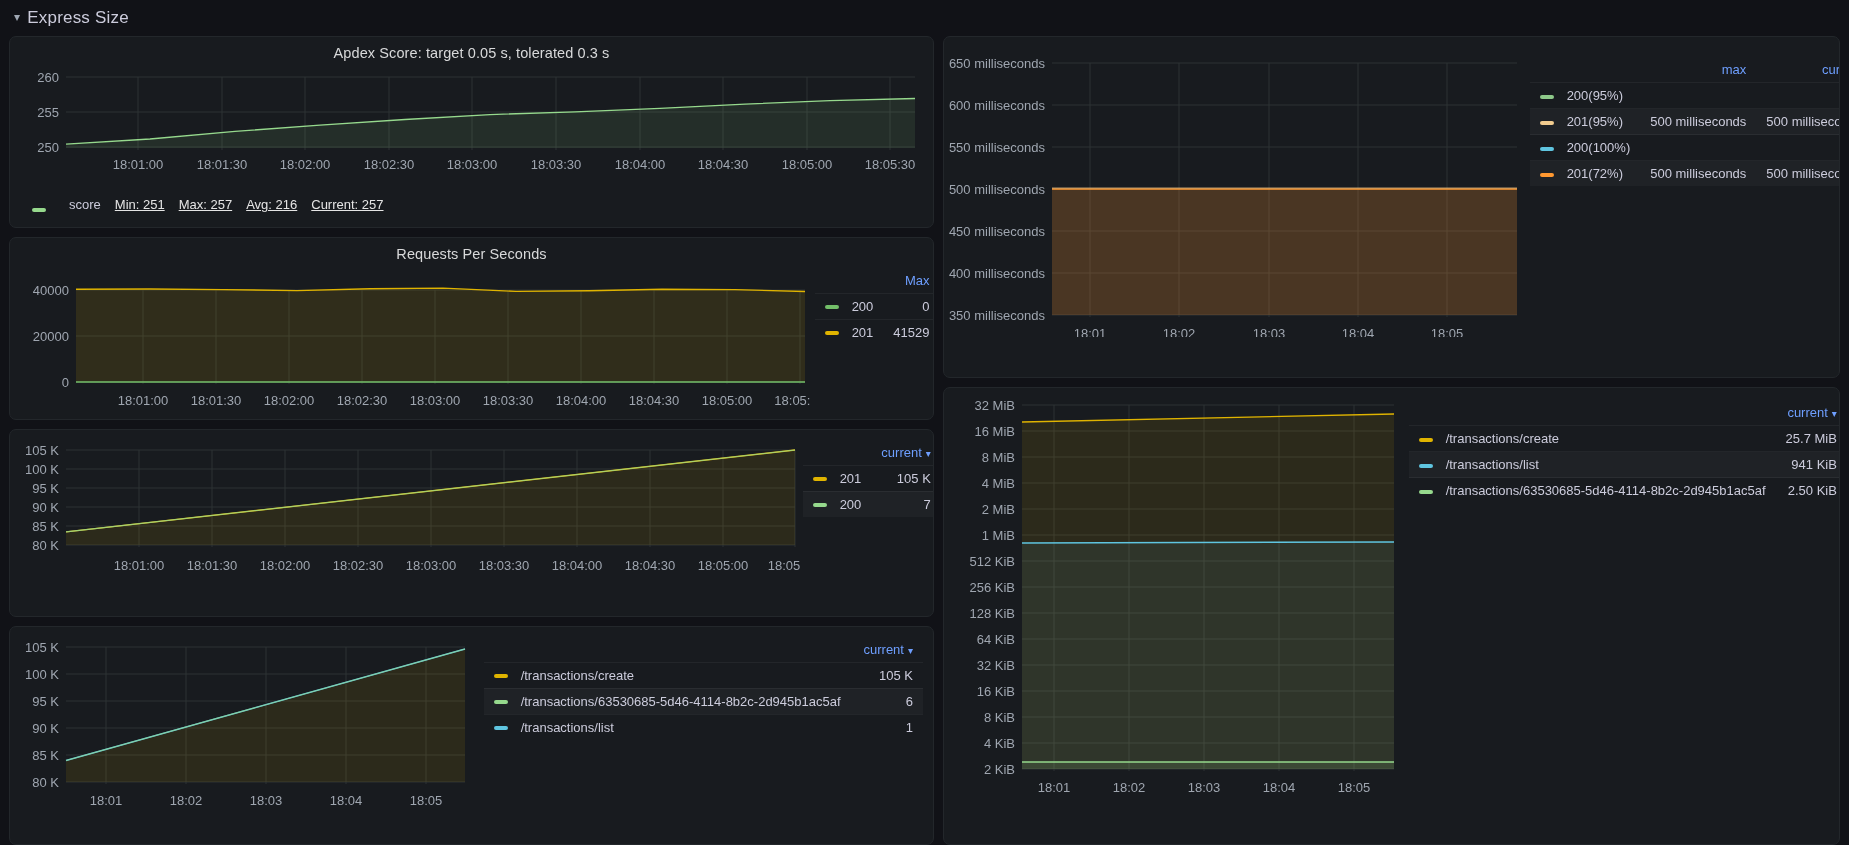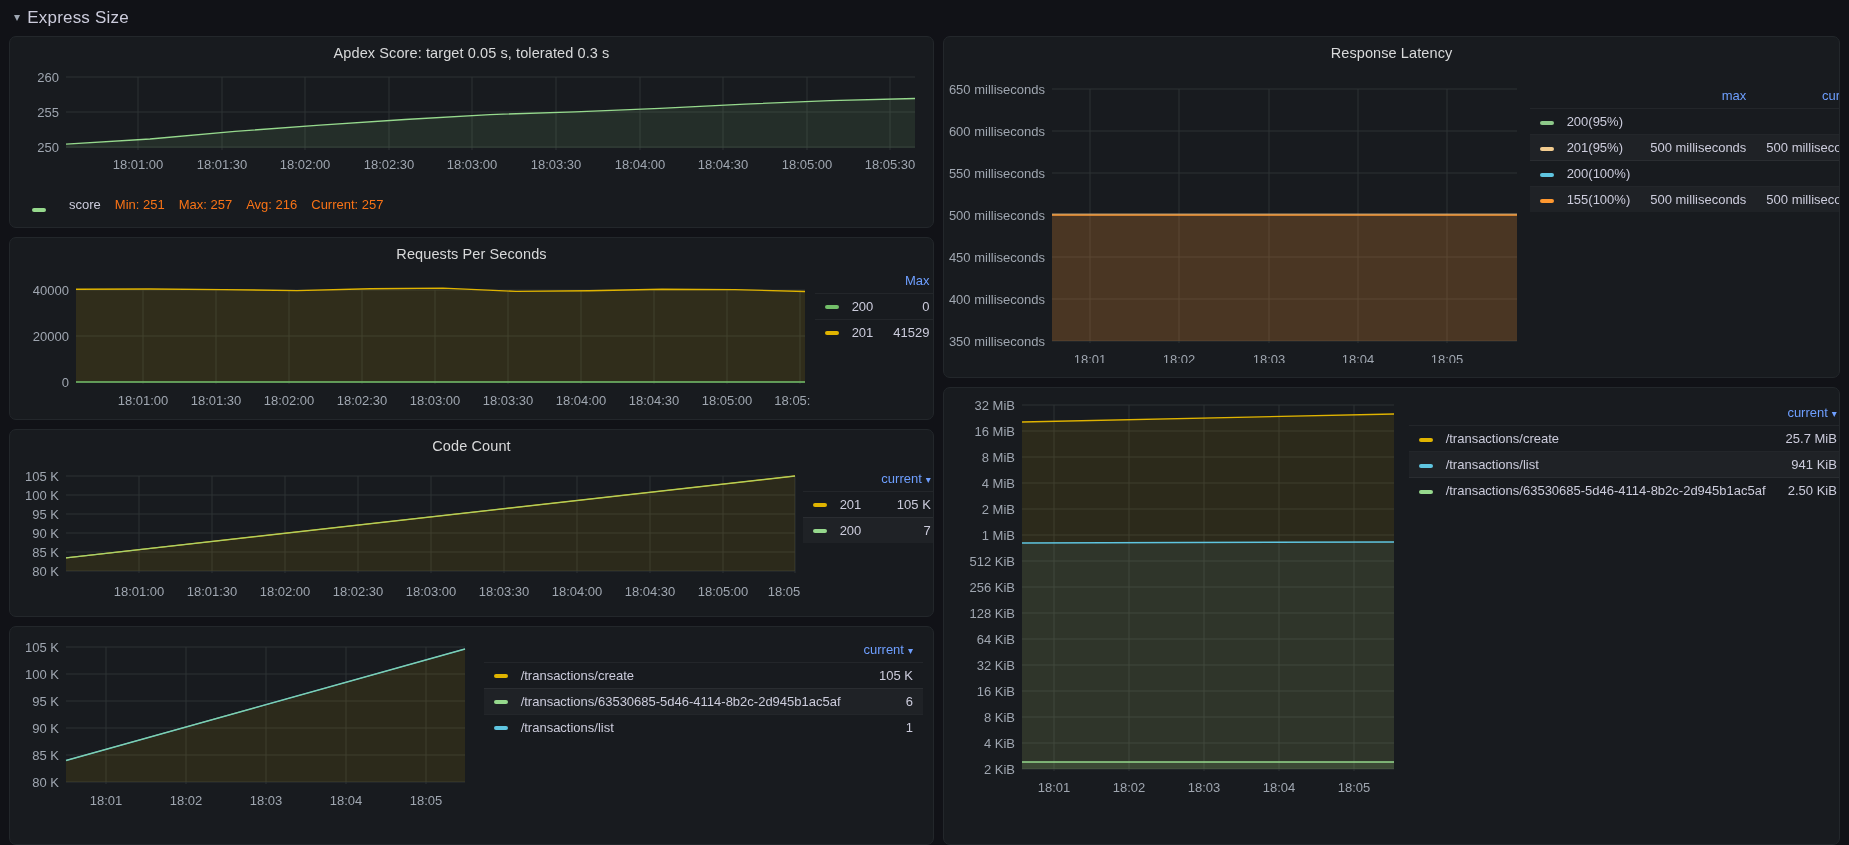--- a/index.html
+++ b/index.html
@@ -94,21 +94,21 @@
 
   .legend-inline {
     display: flex;
     align-items: flex-end;
     gap: 14px;
     padding: 4px 0 0 22px;
     font-size: 13px;
     color: #ccccdc;
   }
   .legend-inline .nm { color: #ccccdc; }
-  .legend-inline .stat { color: #f97316; }
+  .legend-inline .stat { color: #e5e5e5; text-decoration: underline; }
 </style>
 </head>
 <body>
 
 <div class="row-header">
   <span class="chev">▾</span>
   <span>Express Size</span>
 </div>
 
 <div class="dash">
@@ -226,21 +226,20 @@
                 </td>
                 <td class="legend-val">41529</td>
               </tr>
             </tbody>
           </table>
         </div>
       </div>
     </div>
 
     <div class="panel" style="height:190px">
-      <div class="panel-title">Code Count</div>
       <div class="panel-body">
         <div class="plot-wrap">
           <svg width="790" height="155" viewBox="0 0 790 155">
             <line class="gridline" x1="56" y1="20" x2="785" y2="20"></line>
             <line class="gridline" x1="56" y1="39" x2="785" y2="39"></line>
             <line class="gridline" x1="56" y1="58" x2="785" y2="58"></line>
             <line class="gridline" x1="56" y1="77" x2="785" y2="77"></line>
             <line class="gridline" x1="56" y1="96" x2="785" y2="96"></line>
             <line class="gridline" x1="56" y1="115" x2="785" y2="115"></line>
             <line class="gridline" x1="129" y1="20" x2="129" y2="117"></line>
@@ -371,21 +370,20 @@
             </tbody>
           </table>
         </div>
       </div>
     </div>
   </div>
 
   <div class="col col-right">
 
     <div class="panel" style="height:342px">
-      <div class="panel-title">Response Latency</div>
       <div class="panel-body">
         <div class="plot-wrap" style="flex:0 0 578px">
           <svg width="578" height="300" viewBox="0 0 578 300">
             <line class="gridline" x1="108" y1="26" x2="573" y2="26"></line>
             <line class="gridline" x1="108" y1="68" x2="573" y2="68"></line>
             <line class="gridline" x1="108" y1="110" x2="573" y2="110"></line>
             <line class="gridline" x1="108" y1="152" x2="573" y2="152"></line>
             <line class="gridline" x1="108" y1="194" x2="573" y2="194"></line>
             <line class="gridline" x1="108" y1="236" x2="573" y2="236"></line>
             <line class="gridline" x1="108" y1="278" x2="573" y2="278"></line>
@@ -441,21 +439,21 @@
                 <td class="legend-label">
                   <span class="swatch" style="background:#5fc5e0"></span>
                   <span>200(100%)</span>
                 </td>
                 <td class="legend-val"></td>
                 <td class="legend-val"></td>
               </tr>
               <tr class="alt">
                 <td class="legend-label">
                   <span class="swatch" style="background:#ff9830"></span>
-                  <span>155(100%)</span>
+                  <span>201(72%)</span>
                 </td>
                 <td class="legend-val">500 milliseconds</td>
                 <td class="legend-val">500 milliseconds</td>
               </tr>
             </tbody>
           </table>
         </div>
       </div>
     </div>
 

